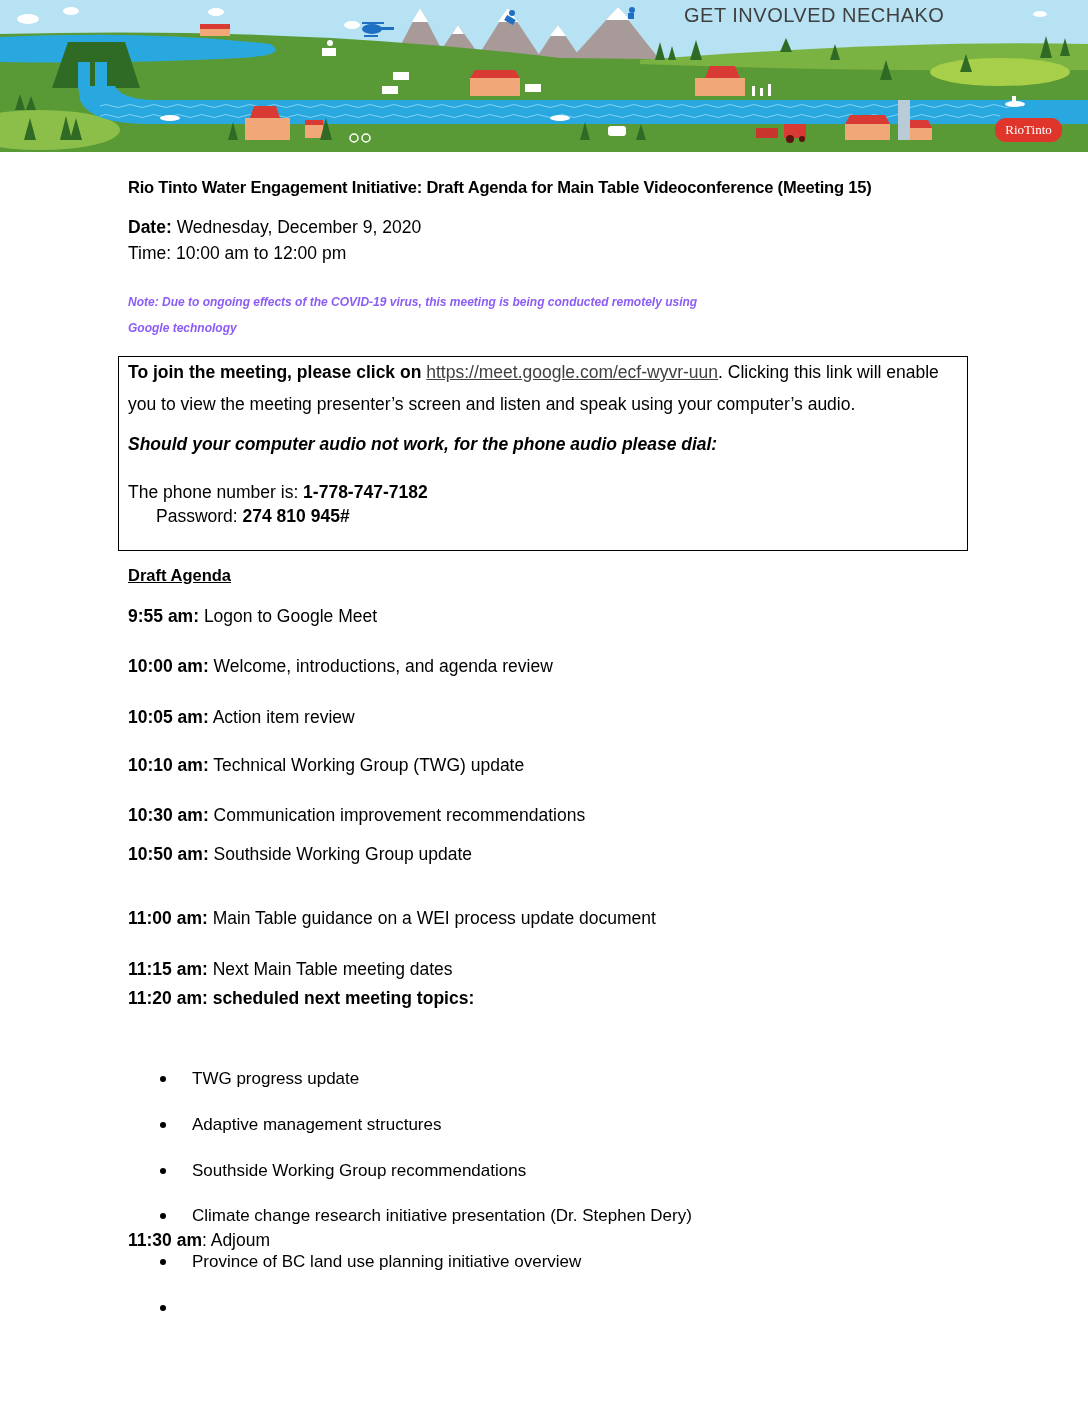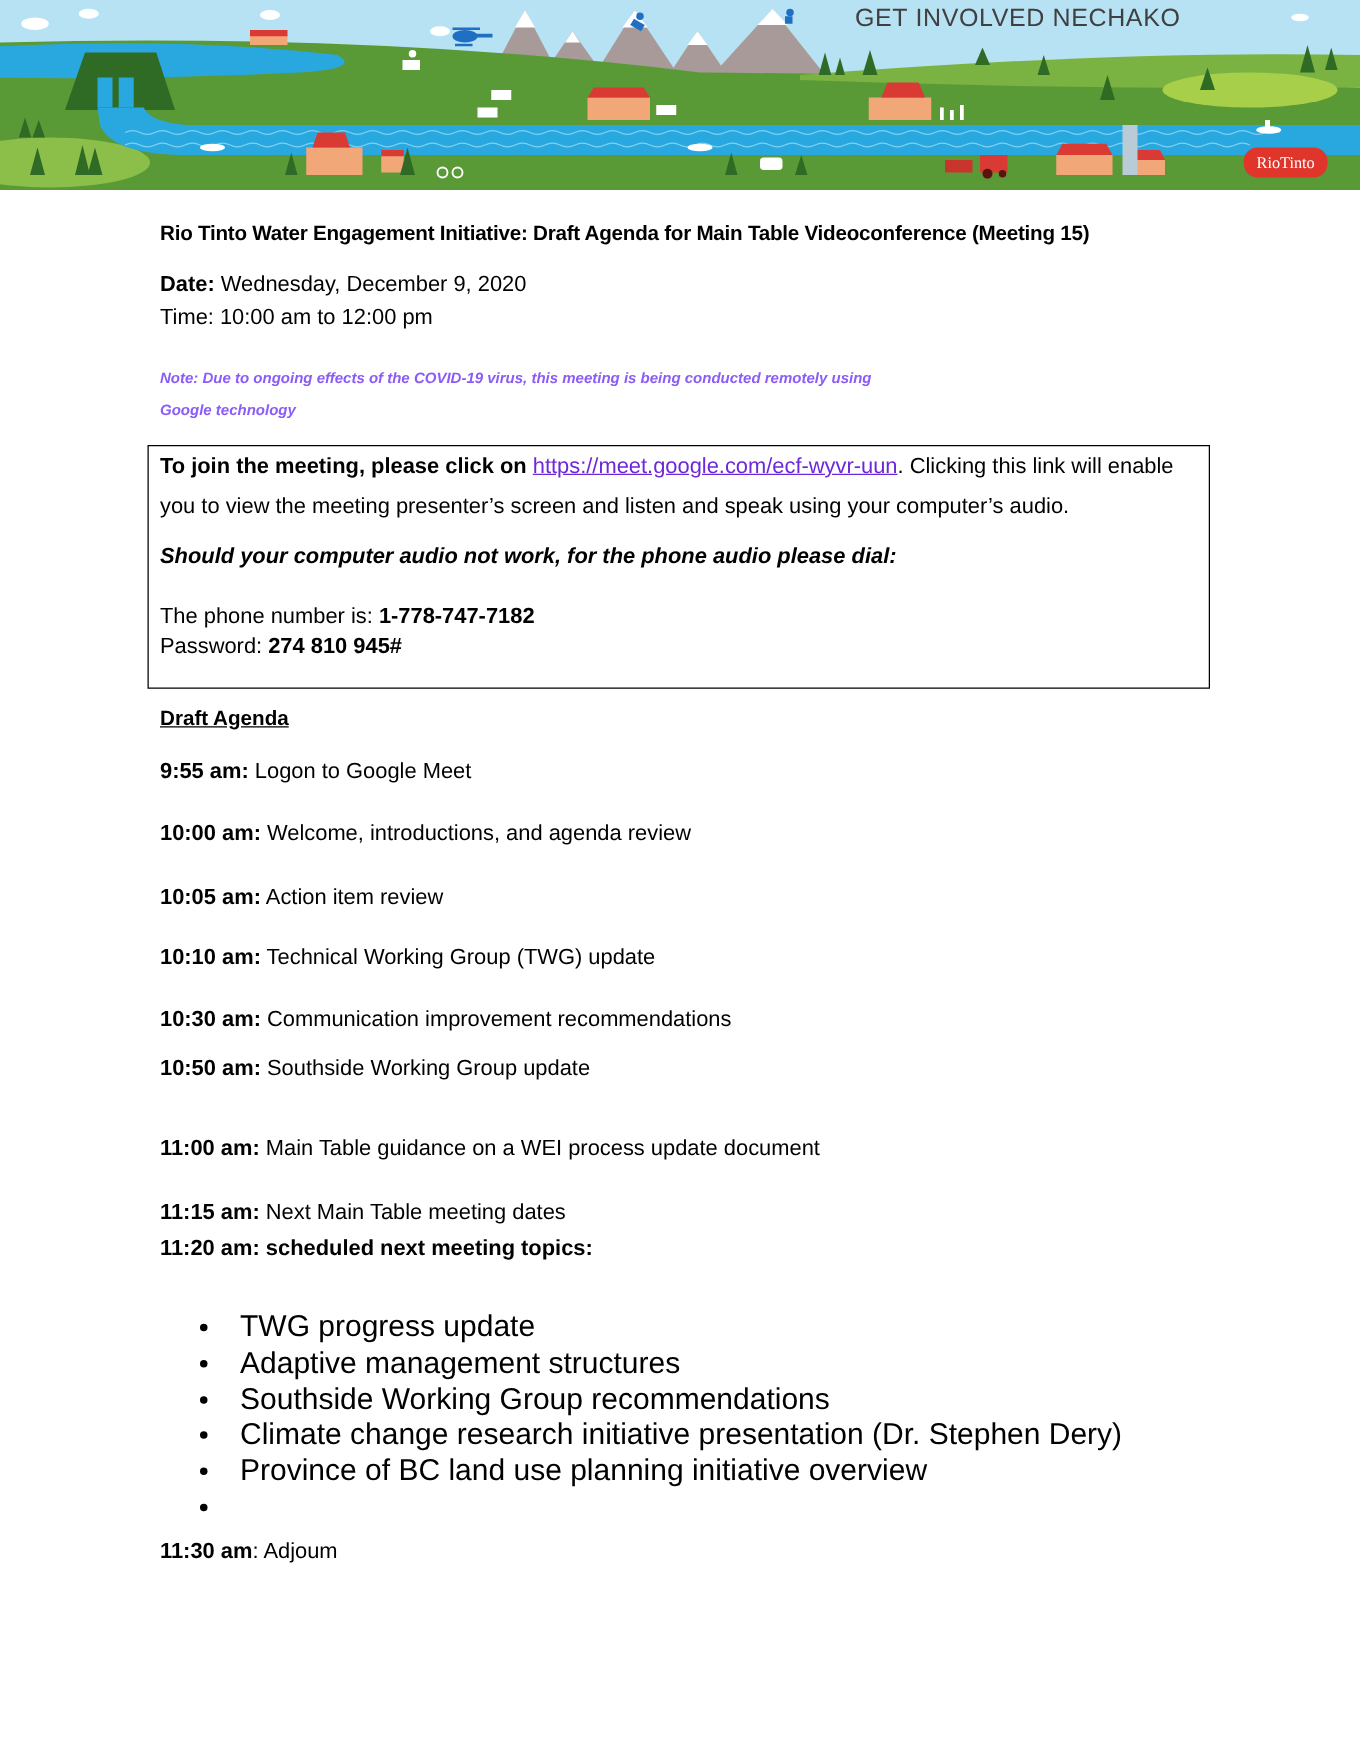--- a/index.html
+++ b/index.html
@@ -16,26 +16,26 @@
 
   
   .doc { position: absolute; left: 128px; top: 176px; width: 840px; font-size: 17.5px; }
   .doc-title { position: absolute; left: 0; top: 2px; font-weight: bold; font-size: 16.5px; white-space: nowrap; letter-spacing: -0.2px; }
   .line { position: absolute; left: 0; white-space: nowrap; }
   .bold { font-weight: bold; }
   .note { color: #8b5cf6; font-style: italic; font-weight: bold; font-size: 12px; }
 
   .join-box { position: absolute; left: 118px; top: 356px; width: 850px; height: 195px; border: 1.5px solid #000; box-sizing: border-box; }
   .join-box .line { left: 9px; font-size: 17.5px; }
-  .link { color: #6d28d9; text-decoration: underline; }
+  .link { color: #404040; text-decoration: underline; }
 
   .agenda-heading { font-weight: bold; text-decoration: underline; font-size: 16.5px; }
 
   .bullet-list { position: absolute; left: 128px; top: 1048px; margin: 0; padding: 0; list-style: none; }
-  .bullet-list li { position: relative; height: 28.8px; line-height: 28px; padding-left: 64px; font-size: 24px; white-space: nowrap; }
+  .bullet-list li { position: relative; height: 28.8px; line-height: 28px; padding-left: 64px; font-size: 17px; white-space: nowrap; margin-top: 17px; }
   .bullet-list li .dot { position: absolute; left: 32px; top: 11px; width: 6px; height: 6px; border-radius: 50%; background: #000; }
 </style>
 </head>
 <body>
 
 <div class="banner">
   <svg width="1088" height="152" viewBox="0 0 1088 152">
 
     <g fill="#ffffff">
       <ellipse cx="28" cy="19" rx="11" ry="5"></ellipse>
@@ -193,21 +193,21 @@
     <span class="bold">To join the meeting, please click on</span>
     <a class="link" href="#">https://meet.google.com/ecf-wyvr-uun</a><span>. Clicking this link will enable</span>
   </div>
   <div class="line" style="top:37px;">you to view the meeting presenter’s screen and listen and speak using your computer’s audio.</div>
 
   <div class="line bold" style="top:77px; font-style:italic;">Should your computer audio not work, for the phone audio please dial:</div>
 
   <div class="line" style="top:125px;">
     <span>The phone number is: </span><span class="bold">1-778-747-7182</span>
   </div>
-  <div class="line" style="top:149px;">
+  <div class="line" style="top:149px;margin-left:28px;">
     <span>Password: </span><span class="bold">274 810 945#</span>
   </div>
 </div>
 
 <div class="doc" style="top:566px;">
   <div class="line agenda-heading" style="top:0px;">Draft Agenda</div>
 
   <div class="line" style="top:40px;">
     <span class="bold">9:55 am:</span><span> Logon to Google Meet</span>
   </div>

